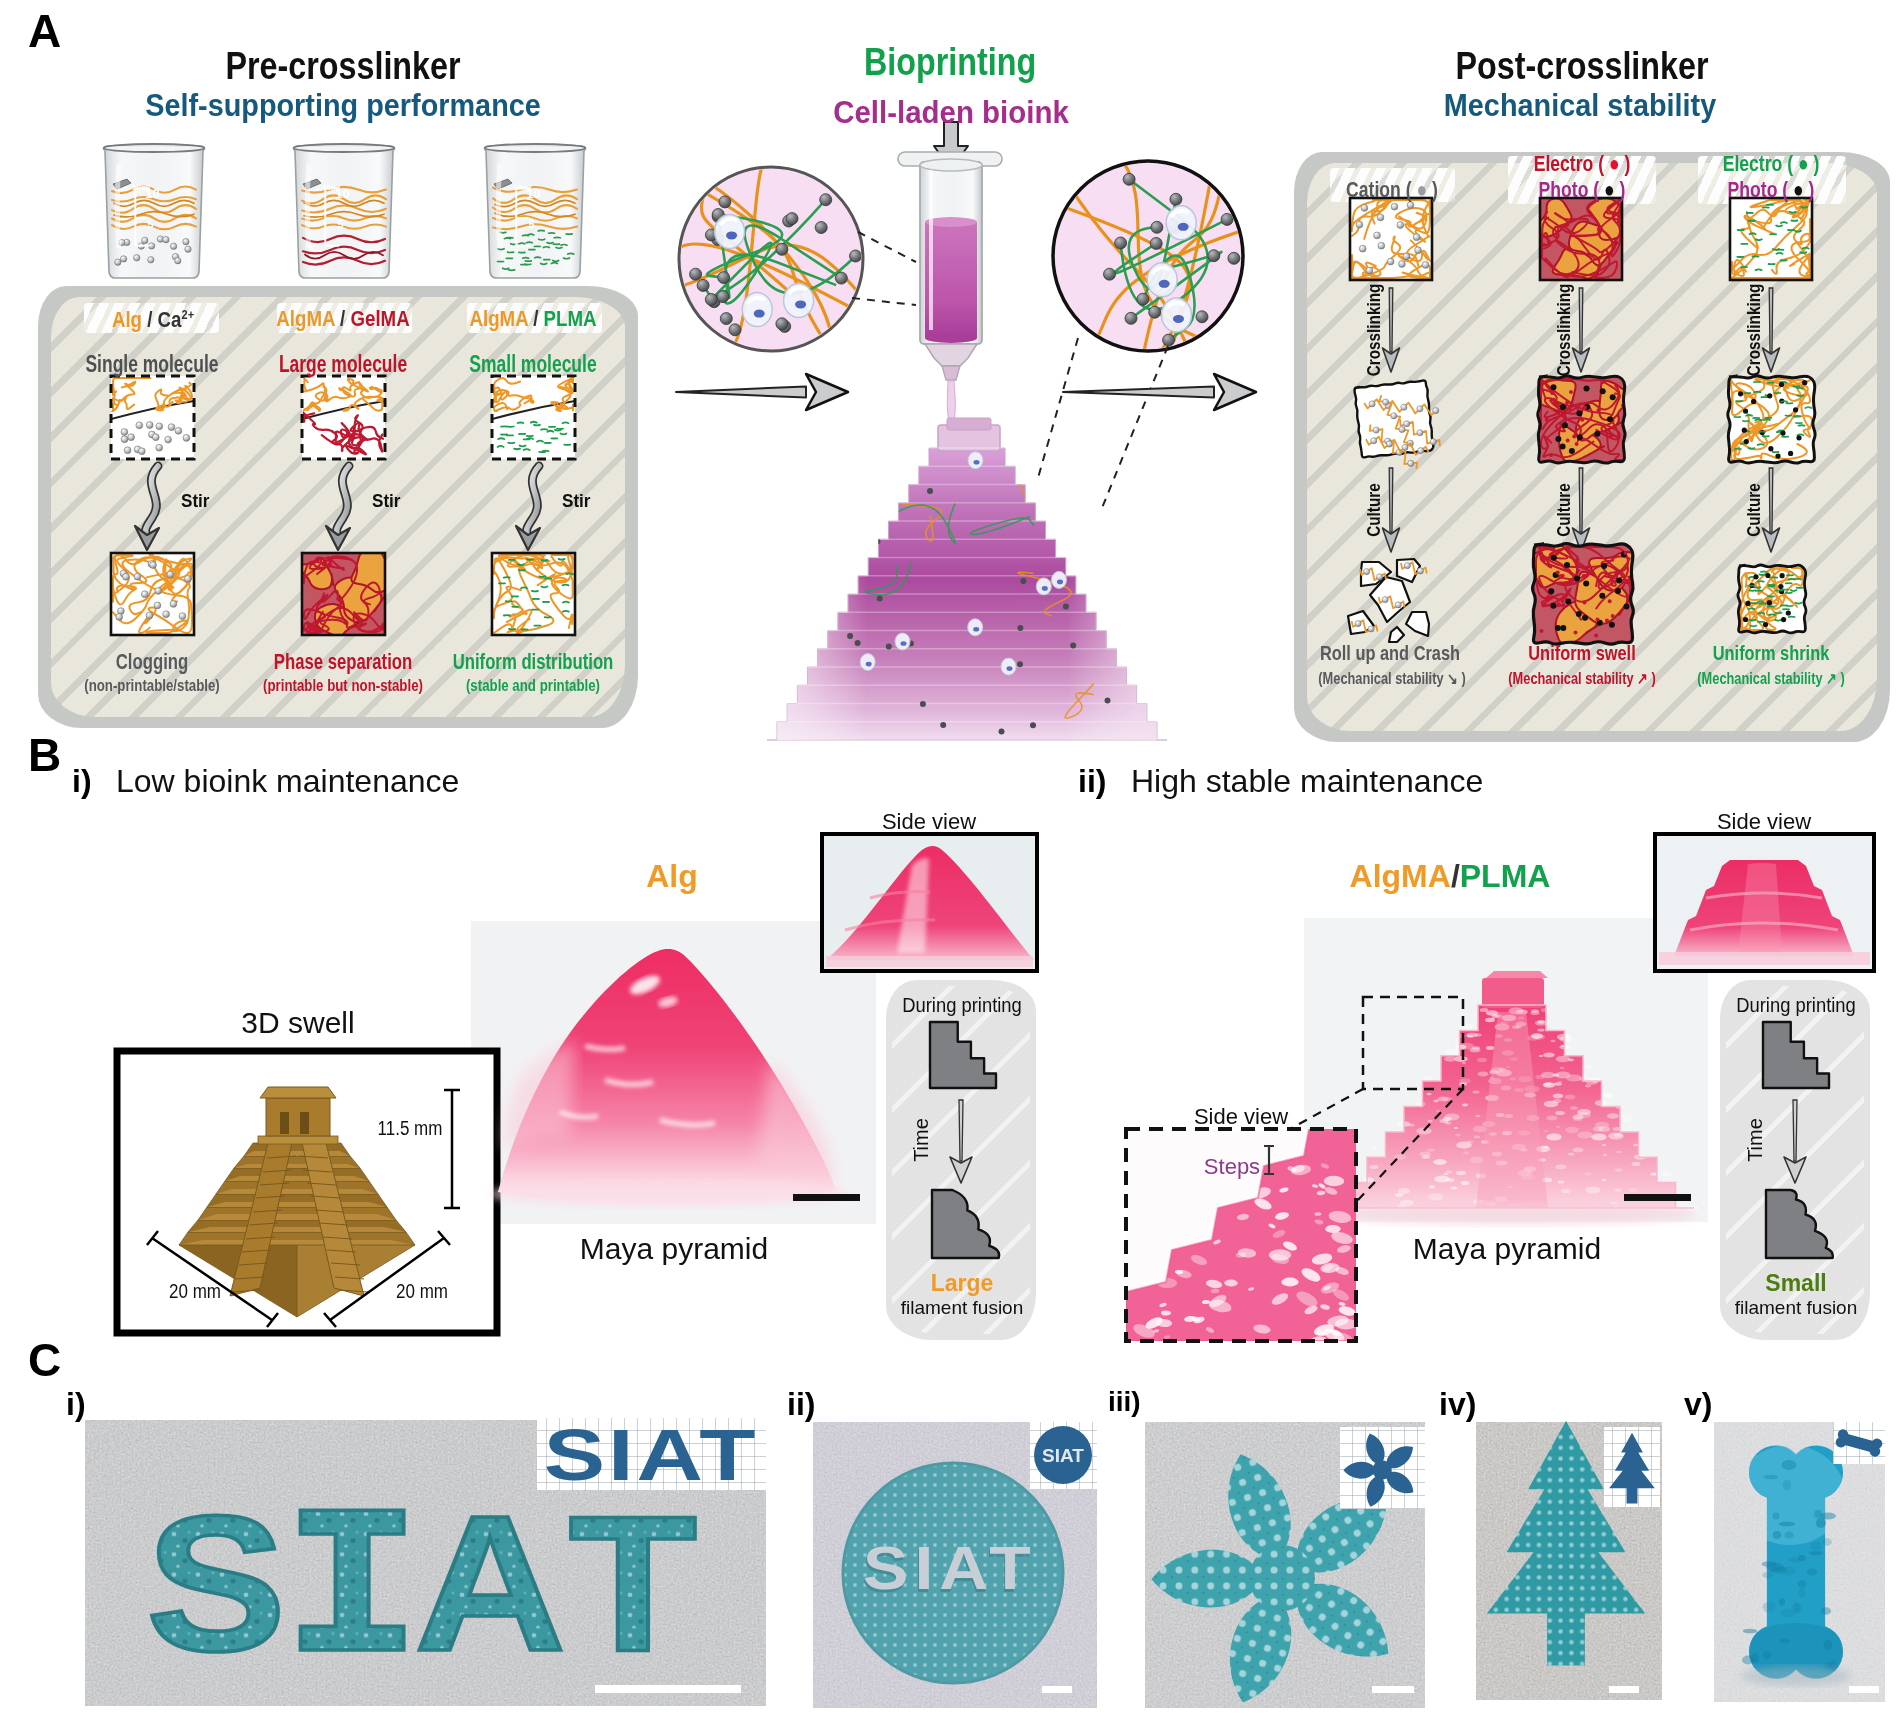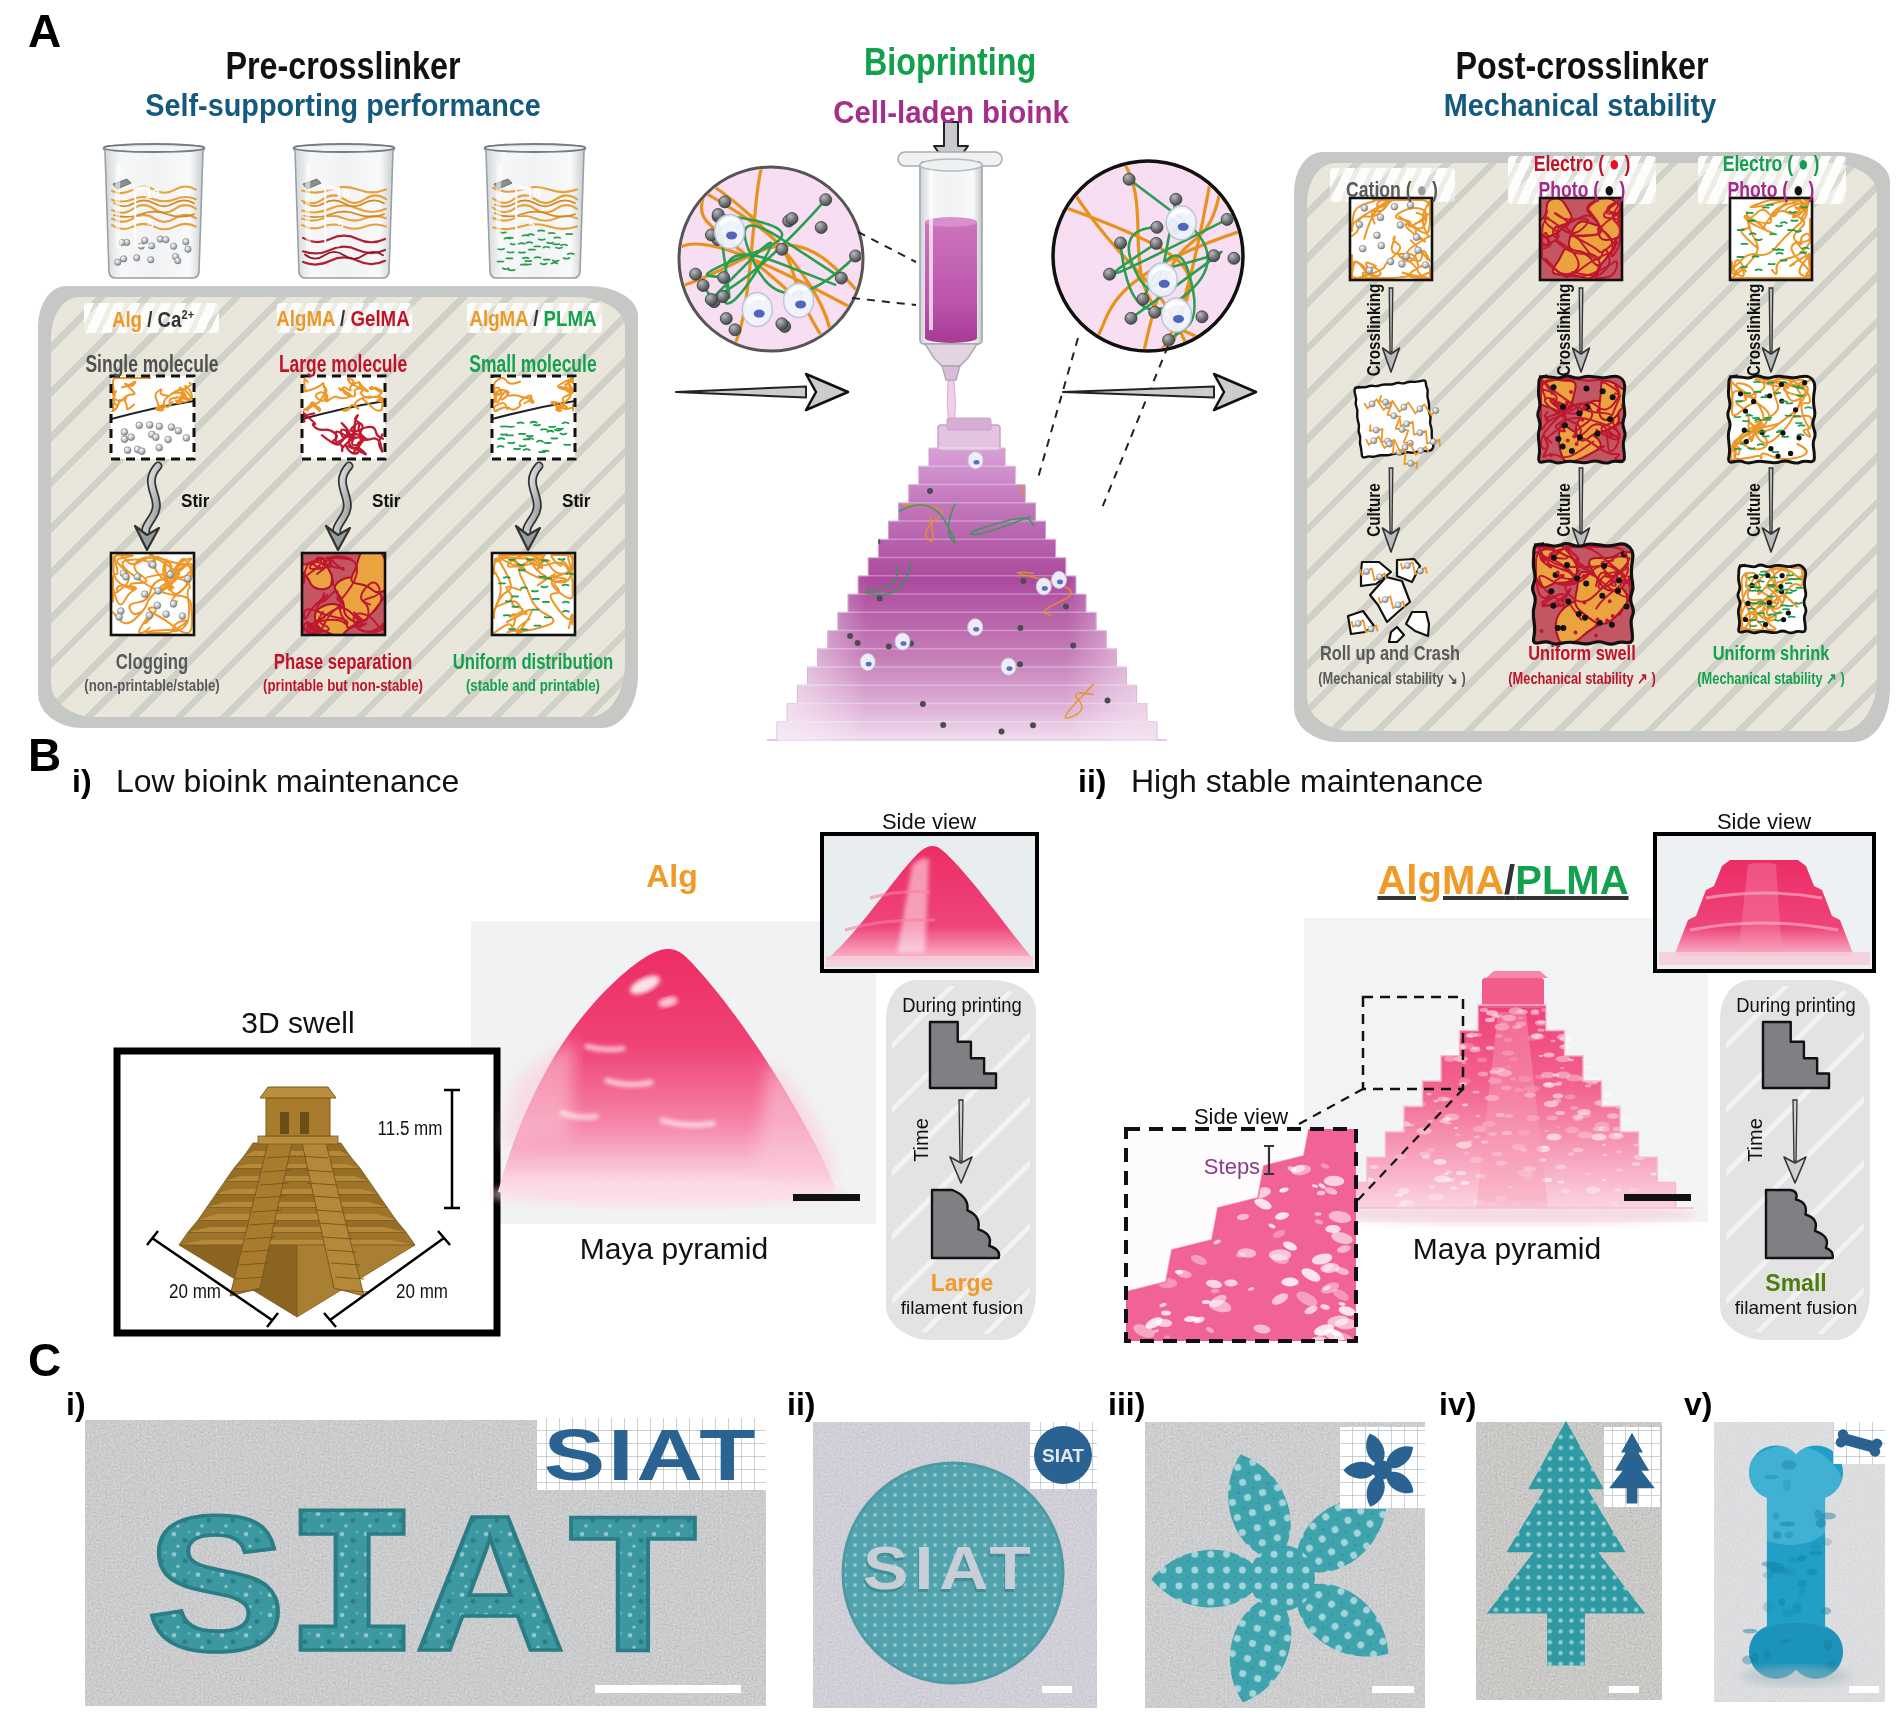--- a/index.html
+++ b/index.html
@@ -1594,35 +1594,35 @@
     <div style="position:absolute;left:1771px;top:642px;font-size:21px;font-weight:700;color:#13a14e;transform:translateX(-50%) scaleX(0.78);transform-origin:center top;white-space:nowrap;line-height:1;">Uniform shrink</div>
     <div style="position:absolute;left:1771px;top:671px;font-size:16px;font-weight:700;color:#13a14e;transform:translateX(-50%) scaleX(0.8);transform-origin:center top;white-space:nowrap;line-height:1;">(Mechanical stability ↗ )</div>
     <div style="position:absolute;left:28px;top:732px;font-size:46px;font-weight:700;color:#000;transform:scaleX(1);transform-origin:left top;white-space:nowrap;line-height:1;">B</div>
     <div style="position:absolute;left:72px;top:765px;font-size:32px;font-weight:700;color:#000;transform:scaleX(1);transform-origin:left top;white-space:nowrap;line-height:1;">i)</div>
     <div style="position:absolute;left:116px;top:765px;font-size:32px;font-weight:400;color:#111;transform:scaleX(1);transform-origin:left top;white-space:nowrap;line-height:1;">Low bioink maintenance</div>
     <div style="position:absolute;left:1078px;top:765px;font-size:32px;font-weight:700;color:#000;transform:scaleX(1);transform-origin:left top;white-space:nowrap;line-height:1;">ii)</div>
     <div style="position:absolute;left:1131px;top:765px;font-size:32px;font-weight:400;color:#111;transform:scaleX(1);transform-origin:left top;white-space:nowrap;line-height:1;">High stable maintenance</div>
     <div style="position:absolute;left:929px;top:811px;font-size:22px;font-weight:400;color:#111;transform:translateX(-50%) scaleX(1);transform-origin:center top;white-space:nowrap;line-height:1;">Side view</div>
     <div style="position:absolute;left:1764px;top:811px;font-size:22px;font-weight:400;color:#111;transform:translateX(-50%) scaleX(1);transform-origin:center top;white-space:nowrap;line-height:1;">Side view</div>
     <div style="position:absolute;left:672px;top:860px;font-size:32px;font-weight:700;color:#f09b28;transform:translateX(-50%) scaleX(1);transform-origin:center top;white-space:nowrap;line-height:1;">Alg</div>
-    <div style="position:absolute;left:1503px;top:860px;font-size:40px;font-weight:700;color:#333;transform:translateX(-50%) scaleX(1);transform-origin:center top;white-space:nowrap;line-height:1;text-decoration:underline;"><span style="color:#f09b28">AlgMA</span><span style="color:#333">/</span><span style="color:#13a14e">PLMA</span></div>
+    <div style="position:absolute;left:1450px;top:860px;font-size:32px;font-weight:700;color:#333;transform:translateX(-50%) scaleX(1);transform-origin:center top;white-space:nowrap;line-height:1;"><span style="color:#f09b28">AlgMA</span><span style="color:#333">/</span><span style="color:#13a14e">PLMA</span></div>
     <div style="position:absolute;left:298px;top:1008px;font-size:30px;font-weight:400;color:#111;transform:translateX(-50%) scaleX(1);transform-origin:center top;white-space:nowrap;line-height:1;">3D swell</div>
     <div style="position:absolute;left:410px;top:1118px;font-size:20px;font-weight:400;color:#111;transform:translateX(-50%) scaleX(0.85);transform-origin:center top;white-space:nowrap;line-height:1;">11.5 mm</div>
     <div style="position:absolute;left:195px;top:1281px;font-size:20px;font-weight:400;color:#111;transform:translateX(-50%) scaleX(0.85);transform-origin:center top;white-space:nowrap;line-height:1;">20 mm</div>
     <div style="position:absolute;left:422px;top:1281px;font-size:20px;font-weight:400;color:#111;transform:translateX(-50%) scaleX(0.85);transform-origin:center top;white-space:nowrap;line-height:1;">20 mm</div>
     <div style="position:absolute;left:674px;top:1234px;font-size:30px;font-weight:400;color:#111;transform:translateX(-50%) scaleX(1);transform-origin:center top;white-space:nowrap;line-height:1;">Maya pyramid</div>
     <div style="position:absolute;left:1507px;top:1234px;font-size:30px;font-weight:400;color:#111;transform:translateX(-50%) scaleX(1);transform-origin:center top;white-space:nowrap;line-height:1;">Maya pyramid</div>
     <div style="position:absolute;left:962px;top:995px;font-size:20px;font-weight:400;color:#111;transform:translateX(-50%) scaleX(0.92);transform-origin:center top;white-space:nowrap;line-height:1;">During printing</div>
     <div style="position:absolute;left:1796px;top:995px;font-size:20px;font-weight:400;color:#111;transform:translateX(-50%) scaleX(0.92);transform-origin:center top;white-space:nowrap;line-height:1;">During printing</div>
     <div style="position:absolute;left:921px;top:1140px;font-size:20px;font-weight:400;color:#111;transform:translate(-50%,-50%) rotate(-90deg) scaleX(1);white-space:nowrap;line-height:1;">Time</div>
     <div style="position:absolute;left:1755px;top:1140px;font-size:20px;font-weight:400;color:#111;transform:translate(-50%,-50%) rotate(-90deg) scaleX(1);white-space:nowrap;line-height:1;">Time</div>
     <div style="position:absolute;left:962px;top:1272px;font-size:23px;font-weight:700;color:#f09b28;transform:translateX(-50%) scaleX(1);transform-origin:center top;white-space:nowrap;line-height:1;">Large</div>
     <div style="position:absolute;left:962px;top:1298px;font-size:19px;font-weight:400;color:#111;transform:translateX(-50%) scaleX(1);transform-origin:center top;white-space:nowrap;line-height:1;">filament fusion</div>
     <div style="position:absolute;left:1796px;top:1272px;font-size:23px;font-weight:700;color:#4d7c0f;transform:translateX(-50%) scaleX(1);transform-origin:center top;white-space:nowrap;line-height:1;">Small</div>
     <div style="position:absolute;left:1796px;top:1298px;font-size:19px;font-weight:400;color:#111;transform:translateX(-50%) scaleX(1);transform-origin:center top;white-space:nowrap;line-height:1;">filament fusion</div>
     <div style="position:absolute;left:1241px;top:1106px;font-size:22px;font-weight:400;color:#111;transform:translateX(-50%) scaleX(1);transform-origin:center top;white-space:nowrap;line-height:1;">Side view</div>
     <div style="position:absolute;left:1232px;top:1156px;font-size:22px;font-weight:400;color:#8c3b8c;transform:translateX(-50%) scaleX(1);transform-origin:center top;white-space:nowrap;line-height:1;">Steps</div>
     <div style="position:absolute;left:28px;top:1337px;font-size:46px;font-weight:700;color:#000;transform:scaleX(1);transform-origin:left top;white-space:nowrap;line-height:1;">C</div>
     <div style="position:absolute;left:66px;top:1388px;font-size:32px;font-weight:700;color:#000;transform:scaleX(1);transform-origin:left top;white-space:nowrap;line-height:1;">i)</div>
     <div style="position:absolute;left:787px;top:1388px;font-size:32px;font-weight:700;color:#000;transform:scaleX(1);transform-origin:left top;white-space:nowrap;line-height:1;">ii)</div>
-    <div style="position:absolute;left:1108px;top:1388px;font-size:32px;font-weight:700;color:#000;transform:scaleX(1);transform-origin:left top;white-space:nowrap;line-height:1;">iii)</div>
+    <div style="position:absolute;left:1108px;top:1388px;font-size:28px;font-weight:700;color:#000;transform:scaleX(1);transform-origin:left top;white-space:nowrap;line-height:1;">iii)</div>
     <div style="position:absolute;left:1439px;top:1388px;font-size:32px;font-weight:700;color:#000;transform:scaleX(1);transform-origin:left top;white-space:nowrap;line-height:1;">iv)</div>
     <div style="position:absolute;left:1684px;top:1388px;font-size:32px;font-weight:700;color:#000;transform:scaleX(1);transform-origin:left top;white-space:nowrap;line-height:1;">v)</div>
 </div>
 </body></html>

